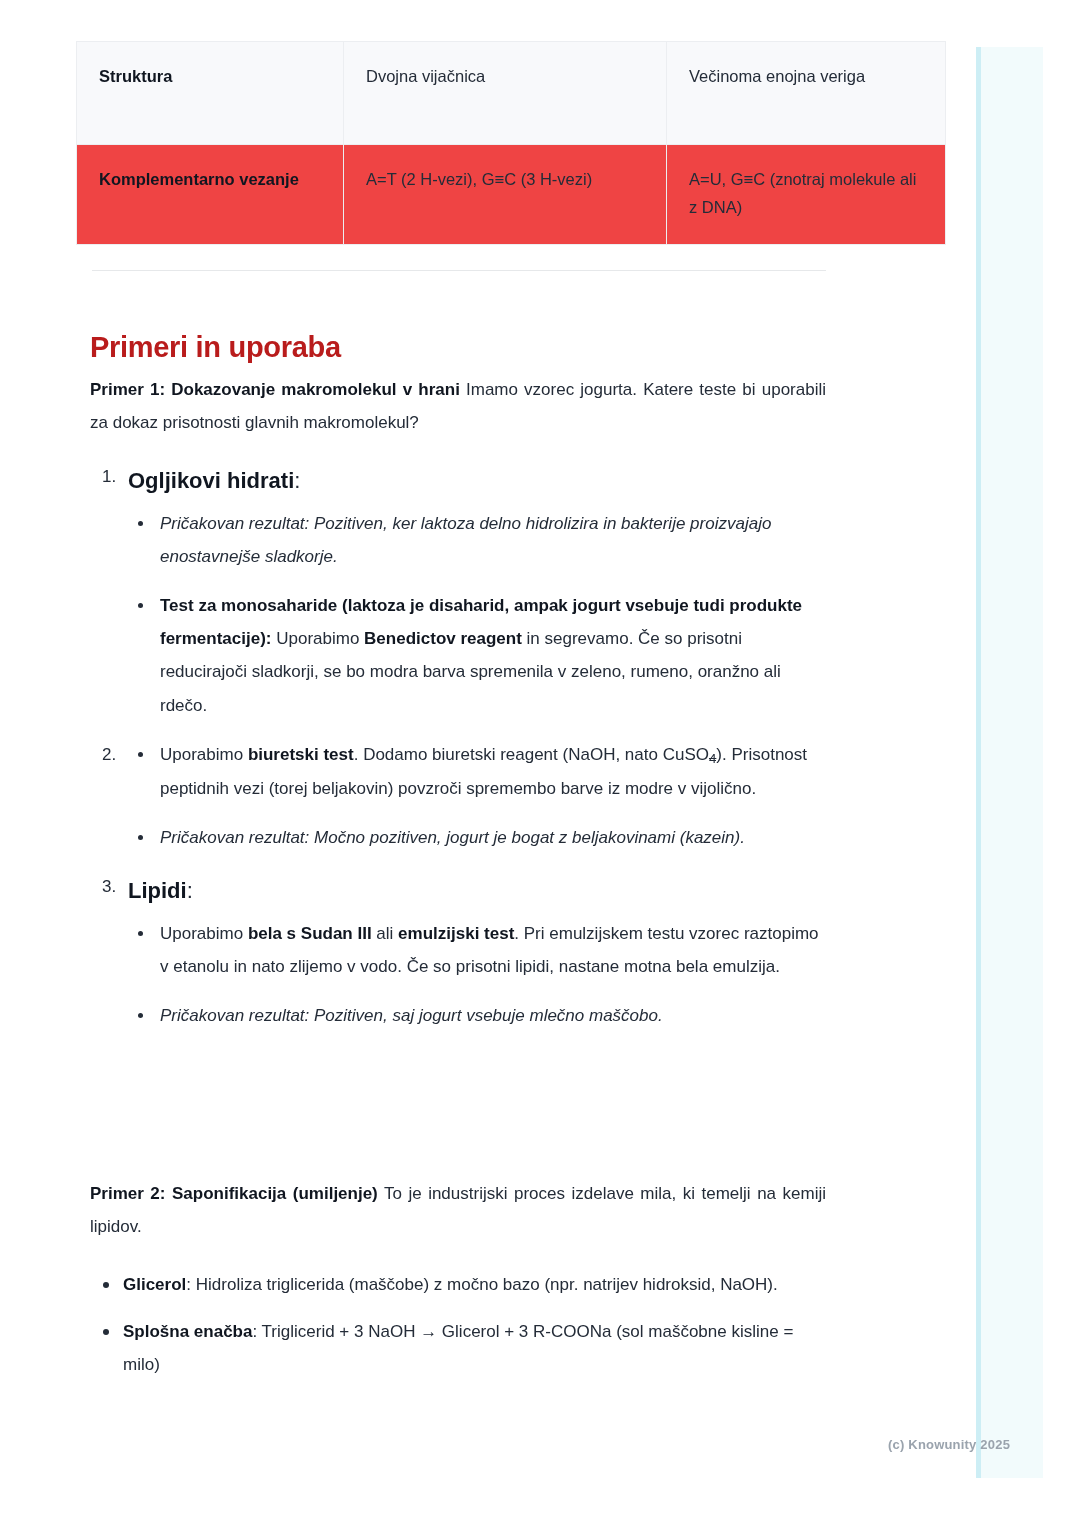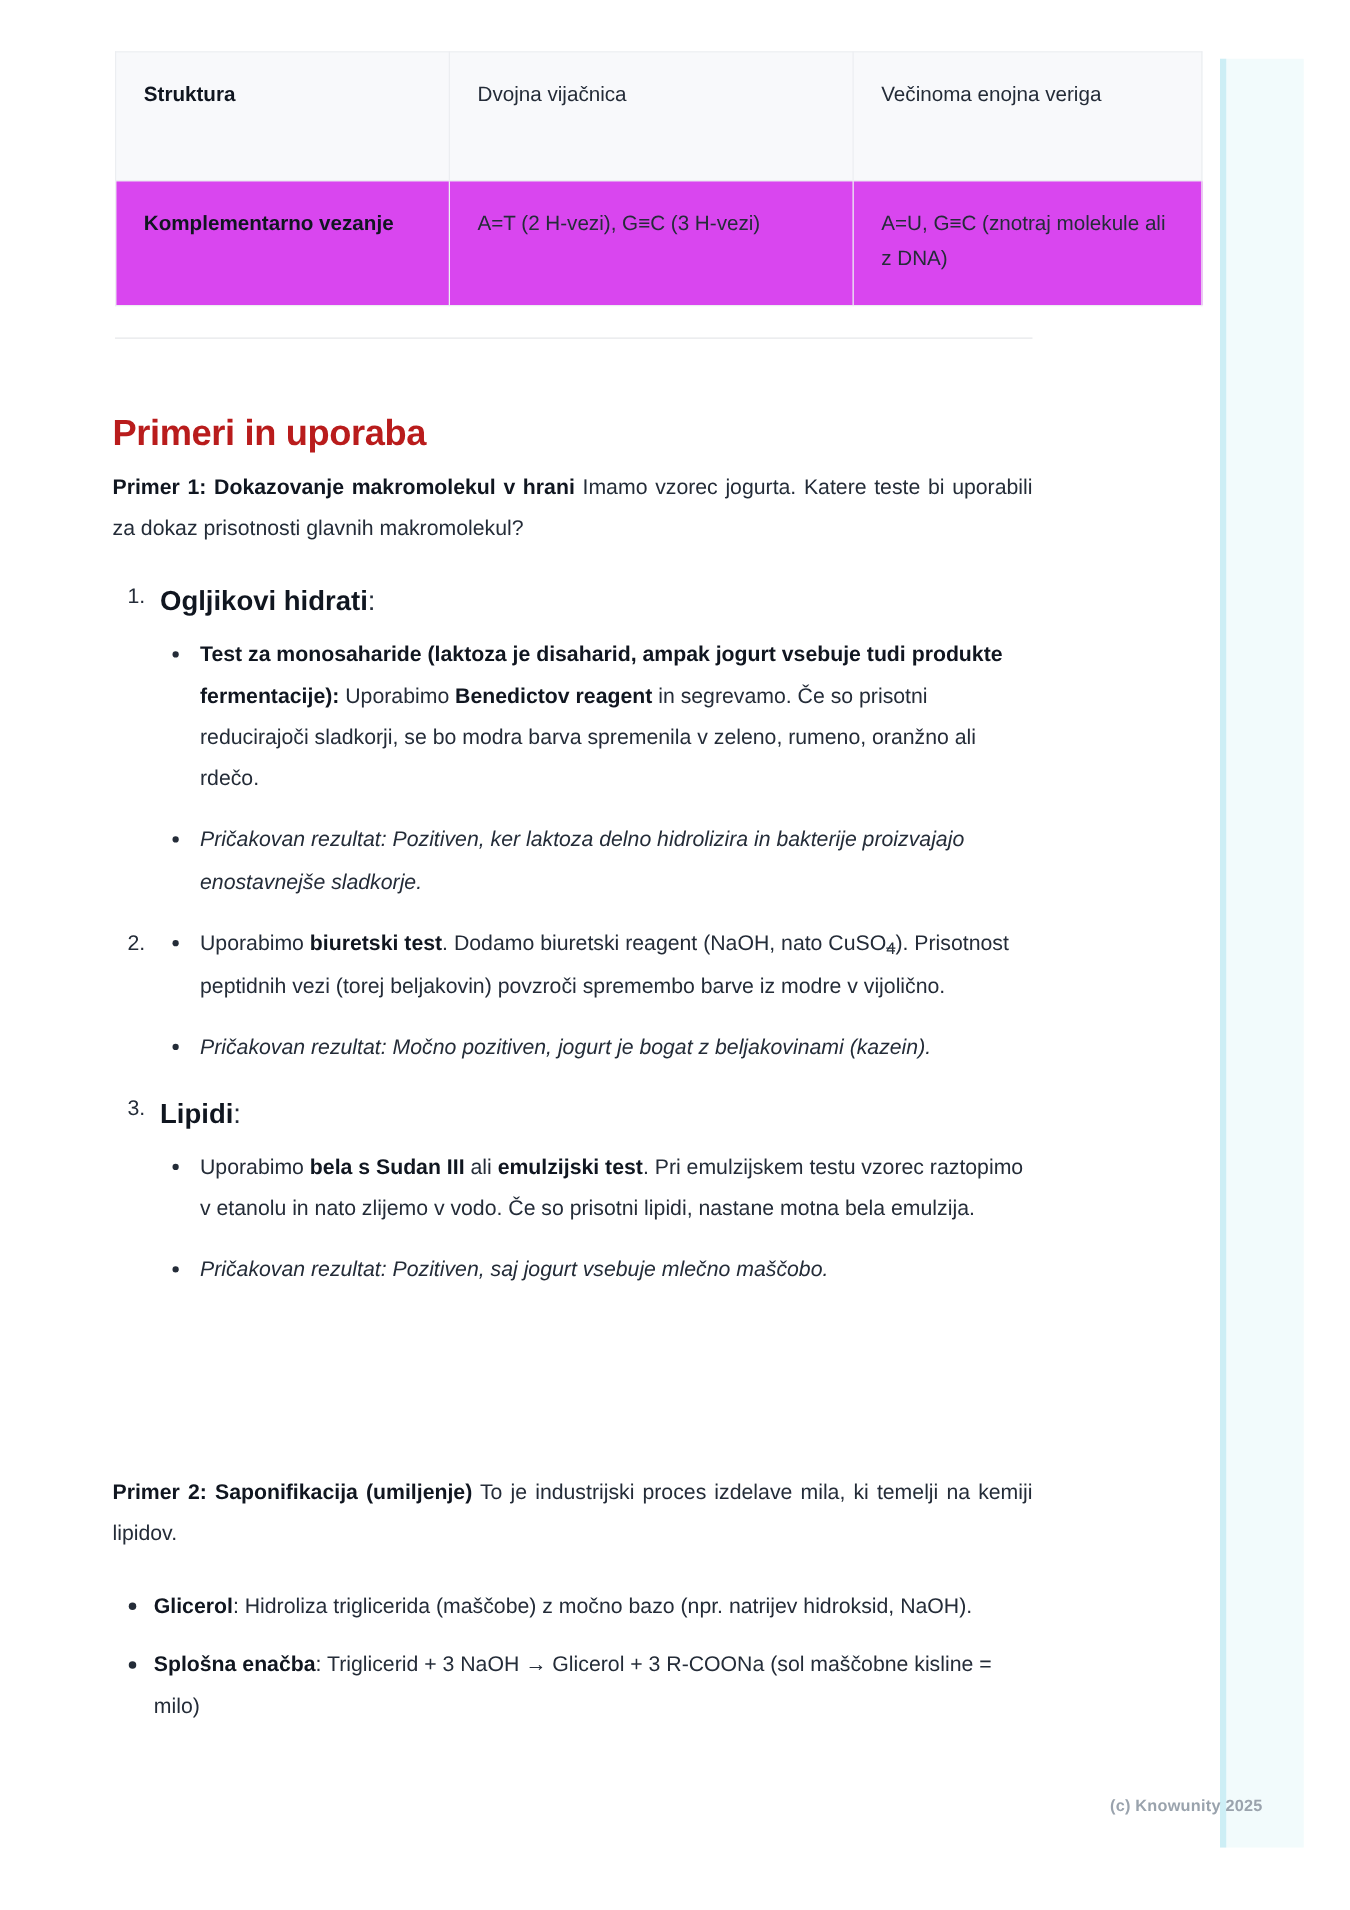--- a/index.html
+++ b/index.html
@@ -24,39 +24,39 @@
     width: 67px;
     height: 1431px;
     background: #f2fbfc;
     border-left: 5px solid #cdeef5;
     box-sizing: border-box;
   }
 
   
   #comparison-table {
     position: absolute;
-    left: 92px;
+    left: 76px;
     top: 41px;
     width: 734px;
     border-collapse: collapse;
     table-layout: fixed;
     font-size: 16.5px;
   }
   #comparison-table td {
     border: 1px solid #eceef1;
     padding: 20px 22px 22px 22px;
     vertical-align: top;
     line-height: 1.72;
     color: #242c38;
   }
   #comparison-table tr.row-shaded td {
     background: #f8f9fb;
   }
   #comparison-table tr.row-plain td {
-    background: #d946ef;
+    background: #ef4444;
   }
   #comparison-table td.col-label {
     width: 222px;
     font-weight: 700;
     color: #101620;
   }
   #comparison-table td.col-b { width: 278px; }
   #comparison-table td.col-c { width: 234px; }
   #comparison-table tr.row-shaded td { height: 60px; }
 
@@ -227,24 +227,24 @@
 </div>
 
 <div class="body-col" style="top:460px;">
   <ol class="numlist">
 
     <li>
       <span class="num">1.</span>
       <div class="li-head"><span class="b">Ogljikovi hidrati</span><span>:</span></div>
       <ul class="sublist">
         <li>
+          <span class="txt it"><span class="lead">Pričakovan rezultat</span><span>: Pozitiven, ker laktoza delno hidrolizira in bakterije proizvajajo enostavnejše sladkorje.</span></span>
+        </li>
+        <li>
           <span class="txt"><span class="b">Test za monosaharide (laktoza je disaharid, ampak jogurt vsebuje tudi produkte fermentacije):</span><span> Uporabimo </span><span class="b">Benedictov reagent</span><span> in segrevamo. Če so prisotni reducirajoči sladkorji, se bo modra barva spremenila v zeleno, rumeno, oranžno ali rdečo.</span></span>
-        </li>
-        <li>
-          <span class="txt it"><span class="lead">Pričakovan rezultat</span><span>: Pozitiven, ker laktoza delno hidrolizira in bakterije proizvajajo enostavnejše sladkorje.</span></span>
         </li>
       </ul>
     </li>
 
     <li>
       <span class="num">2.</span>
       <ul class="sublist">
         <li>
           <span class="txt"><span>Uporabimo </span><span class="b">biuretski test</span><span>. Dodamo biuretski reagent (NaOH, nato CuSO</span><span class="sub4">4</span><span>). Prisotnost peptidnih vezi (torej beljakovin) povzroči spremembo barve iz modre v vijolično.</span></span>
         </li>

